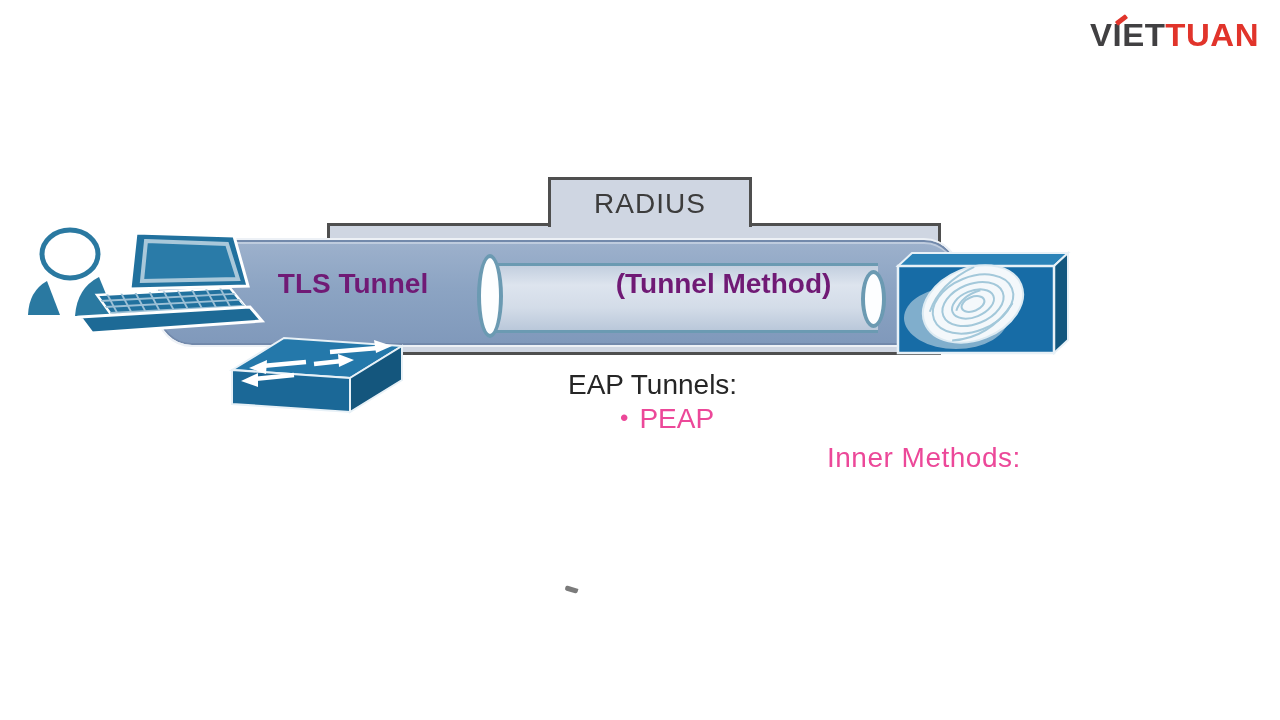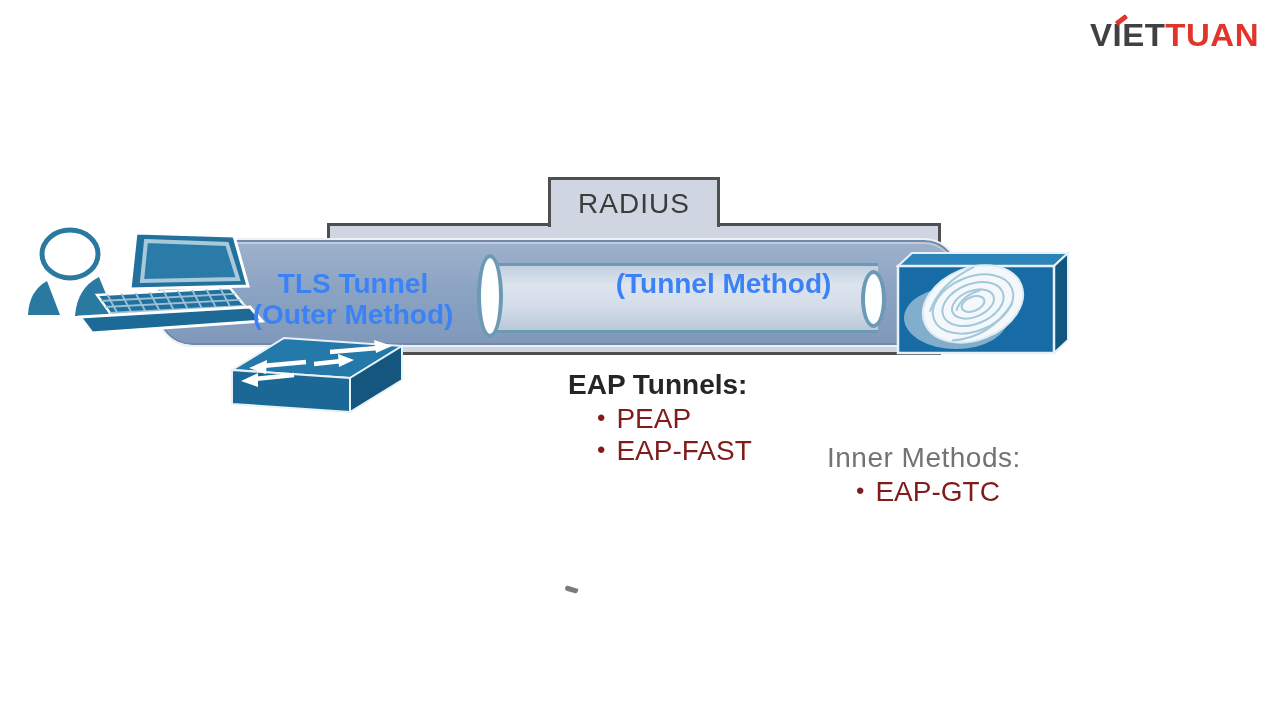--- a/index.html
+++ b/index.html
@@ -11,21 +11,21 @@
   .logo { position:absolute; left:1090px; top:16px; font-size:33px; font-weight:bold;
           letter-spacing:0.5px; white-space:nowrap; transform:scaleY(0.97); }
   .logo .lg1 { color:#414042; }
   .logo .lg2 { color:#e1342b; }
   .logo-accent { position:absolute; left:25px; top:1px; width:13px; height:5px;
                  background:#e1342b; transform:rotate(-38deg); border-radius:1px; }
 
   
   .radius-rect { position:absolute; left:327px; top:223px; width:614px; height:132px;
                  background:#cfd6e2; border:3px solid #4f4f4f; z-index:1; }
-  .radius-tab  { position:absolute; left:548px; top:177px; width:172px; height:50px;
+  .radius-tab  { position:absolute; left:548px; top:177px; width:204px; height:50px;
                  background:#cfd6e2; border:3px solid #4f4f4f; border-bottom:none; z-index:2;
                  display:flex; align-items:center; justify-content:center; }
   .radius-tab span { font-size:28px; font-weight:500; letter-spacing:1px; color:#3c3c3c; }
 
   
   .outer-capsule { position:absolute; left:158px; top:240px; width:800px; height:105px;
                    border-radius:34px;
                    background:linear-gradient(180deg,#9db1cc 0%,#8ca4c3 45%,#8099bb 100%);
                    border:2px solid #7289ab; outline:2px solid #edf1f6; z-index:3;
                    box-shadow: inset 0 2px 0 rgba(255,255,255,0.35); }
@@ -33,34 +33,34 @@
   
   .inner-cyl { position:absolute; left:490px; top:263px; width:388px; height:70px;
                background:linear-gradient(180deg,#c3cfdf 0%,#dde4ee 30%,#d3dce8 65%,#bac8da 100%);
                border-top:3px solid #6b9ab2; border-bottom:3px solid #6b9ab2; z-index:4; }
   .cyl-end { position:absolute; border-radius:50%; background:#fdfeff;
              border:4px solid #6b9ab2; z-index:5; }
   .cyl-end.left  { left:477px; top:254px; width:26px; height:84px; }
   .cyl-end.right { left:861px; top:270px; width:25px; height:58px; }
 
   
-  .tunnel-label { position:absolute; z-index:8; text-align:center; color:#3b82f6;
+  .tunnel-label { position:absolute; z-index:8; text-align:center; color:#701a75;
                   font-weight:600; font-size:28px; line-height:31px; }
   .outer-label { left:203px; top:268px; width:300px; }
   .inner-label { left:557px; top:268px; width:333px; }
 
   
   .txt-block { position:absolute; z-index:8; color:#333; font-size:28px; line-height:31px; }
   .eap-tunnels { left:568px; top:369px; }
   .inner-methods { left:827px; top:442px; }
   .block-title { font-size:28px; }
-  .eap-tunnels .block-title { font-weight:bold; color:#262626; }
-  .inner-methods .block-title { font-weight:400; color:#737373; letter-spacing:0.5px; }
+  .eap-tunnels .block-title { font-weight:normal; color:#262626; }
+  .inner-methods .block-title { font-weight:400; color:#ec4899; letter-spacing:0.5px; }
   .txt-block ul { list-style:none; padding-left:29px; margin-top:2px; }
-  .txt-block li { font-weight:500; color:#7f1d1d; }
+  .txt-block li { font-weight:500; color:#ec4899;text-align:center; }
   .txt-block li .bullet { margin-right:11px; font-size:24px; vertical-align:2px; }
 
   
   .icons { position:absolute; left:0; top:0; width:1280px; height:720px; z-index:6; }
 
   
   .cursor-mark { position:absolute; left:565px; top:587px; width:13px; height:5px;
                  background:#5a5a5a; opacity:0.8; transform:rotate(16deg);
                  border-radius:2px 0 2px 2px; z-index:9; }
 </style>
@@ -154,35 +154,32 @@
           <path d="M930,295 Q950,272 988,270"></path>
           <path d="M940,330 Q975,342 1010,318"></path>
           <path d="M955,304 Q965,292 985,294"></path>
         </g>
       </g>
     </g>
   </svg>
 
   <div class="tunnel-label outer-label">
     <div>TLS Tunnel</div>
-    <div>(Outer Method)</div>
   </div>
   <div class="tunnel-label inner-label">
     <div>(Tunnel Method)</div>
   </div>
 
   <div class="txt-block eap-tunnels">
     <div class="block-title">EAP Tunnels:</div>
     <ul>
       <li><span class="bullet">•</span><span>PEAP</span></li>
-      <li><span class="bullet">•</span><span>EAP-FAST</span></li>
     </ul>
   </div>
 
   <div class="txt-block inner-methods">
     <div class="block-title">Inner Methods:</div>
     <ul>
-      <li><span class="bullet">•</span><span>EAP-GTC</span></li>
     </ul>
   </div>
 
   <div class="cursor-mark"></div>
 </div>
 
 </body></html>

